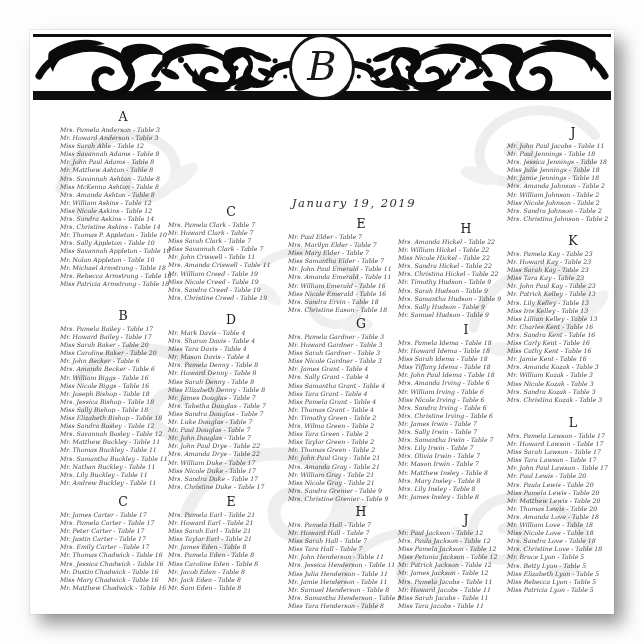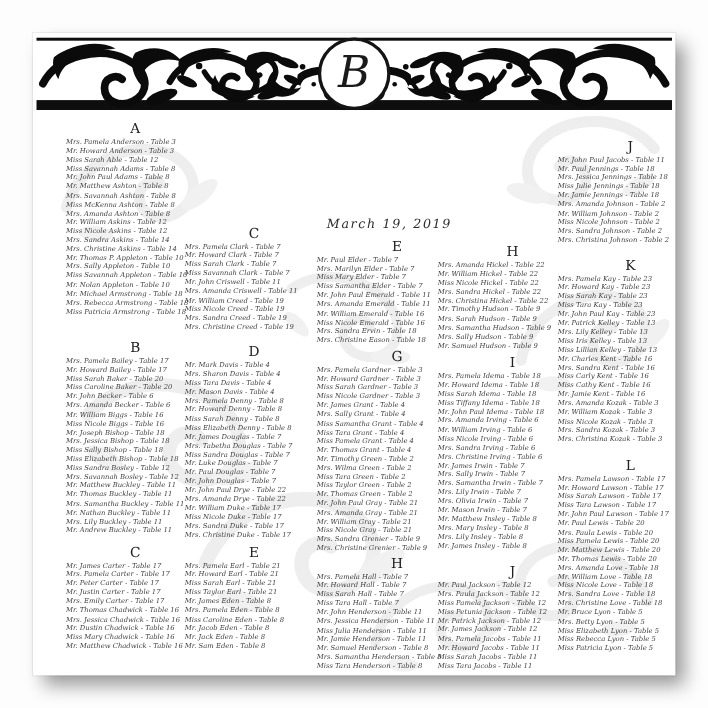--- a/index.html
+++ b/index.html
@@ -76,21 +76,21 @@
     <use href="#fl" transform="translate(460,8) scale(-0.85,0.85)"></use>
     <use href="#fl" transform="translate(348,26) scale(-0.55,0.55)"></use>
     <use href="#fl" transform="translate(150,58) scale(0.7,-0.7)"></use>
     <use href="#fl" transform="translate(428,58) scale(-0.7,-0.7)"></use>
   </svg>
 
   <div id="monogram">
     <div class="letter">B</div>
   </div>
 
-  <div class="event-date">March 19, 2019</div>
+  <div class="event-date">January 19, 2019</div>
 
   <div id="columns">
       <div class="section" style="left: 30px; top: 79px; width: 126px;">
         <div class="section-letter">A</div>
         <div class="names">
           <div class="g" style="line-height: 8.1px;">Mrs. Pamela Anderson - Table 3</div>
           <div class="g" style="line-height: 8.1px;">Mr. Howard Anderson - Table 3</div>
           <div class="g" style="line-height: 8.1px;">Miss Sarah Able - Table 12</div>
           <div class="g" style="line-height: 8.1px;">Miss Savannah Adams - Table 8</div>
           <div class="g" style="line-height: 8.1px;">Mr. John Paul Adams - Table 8</div>

